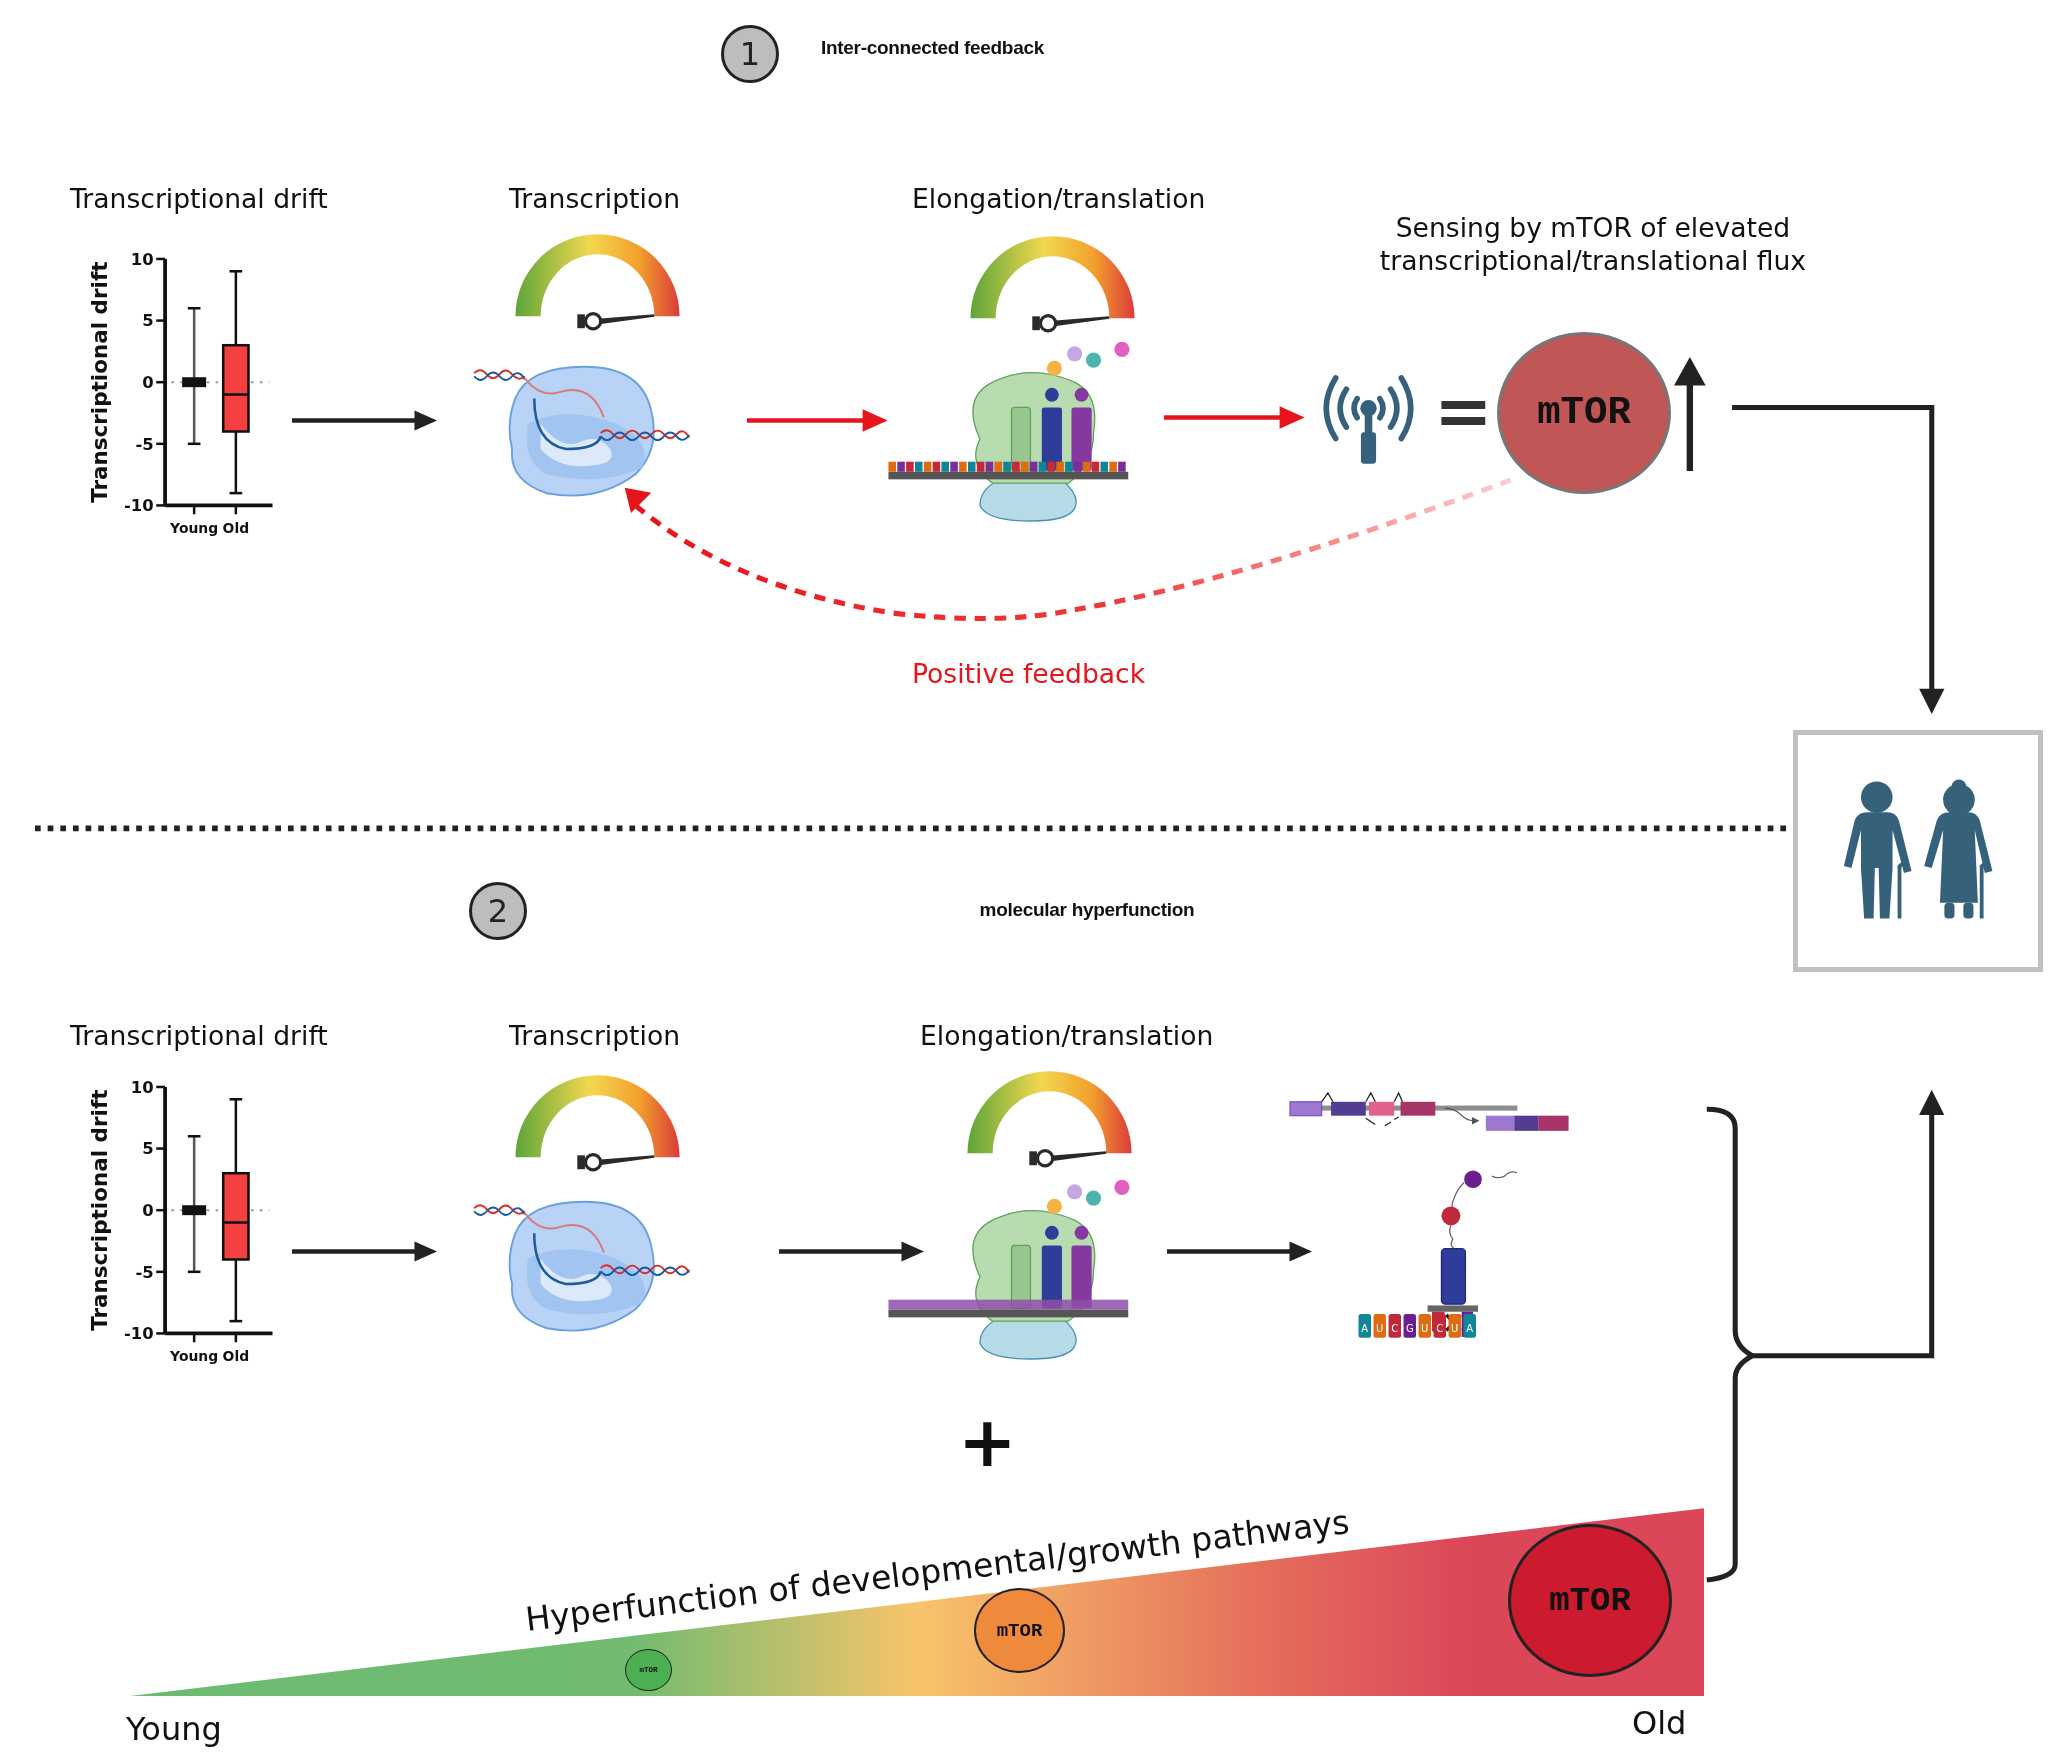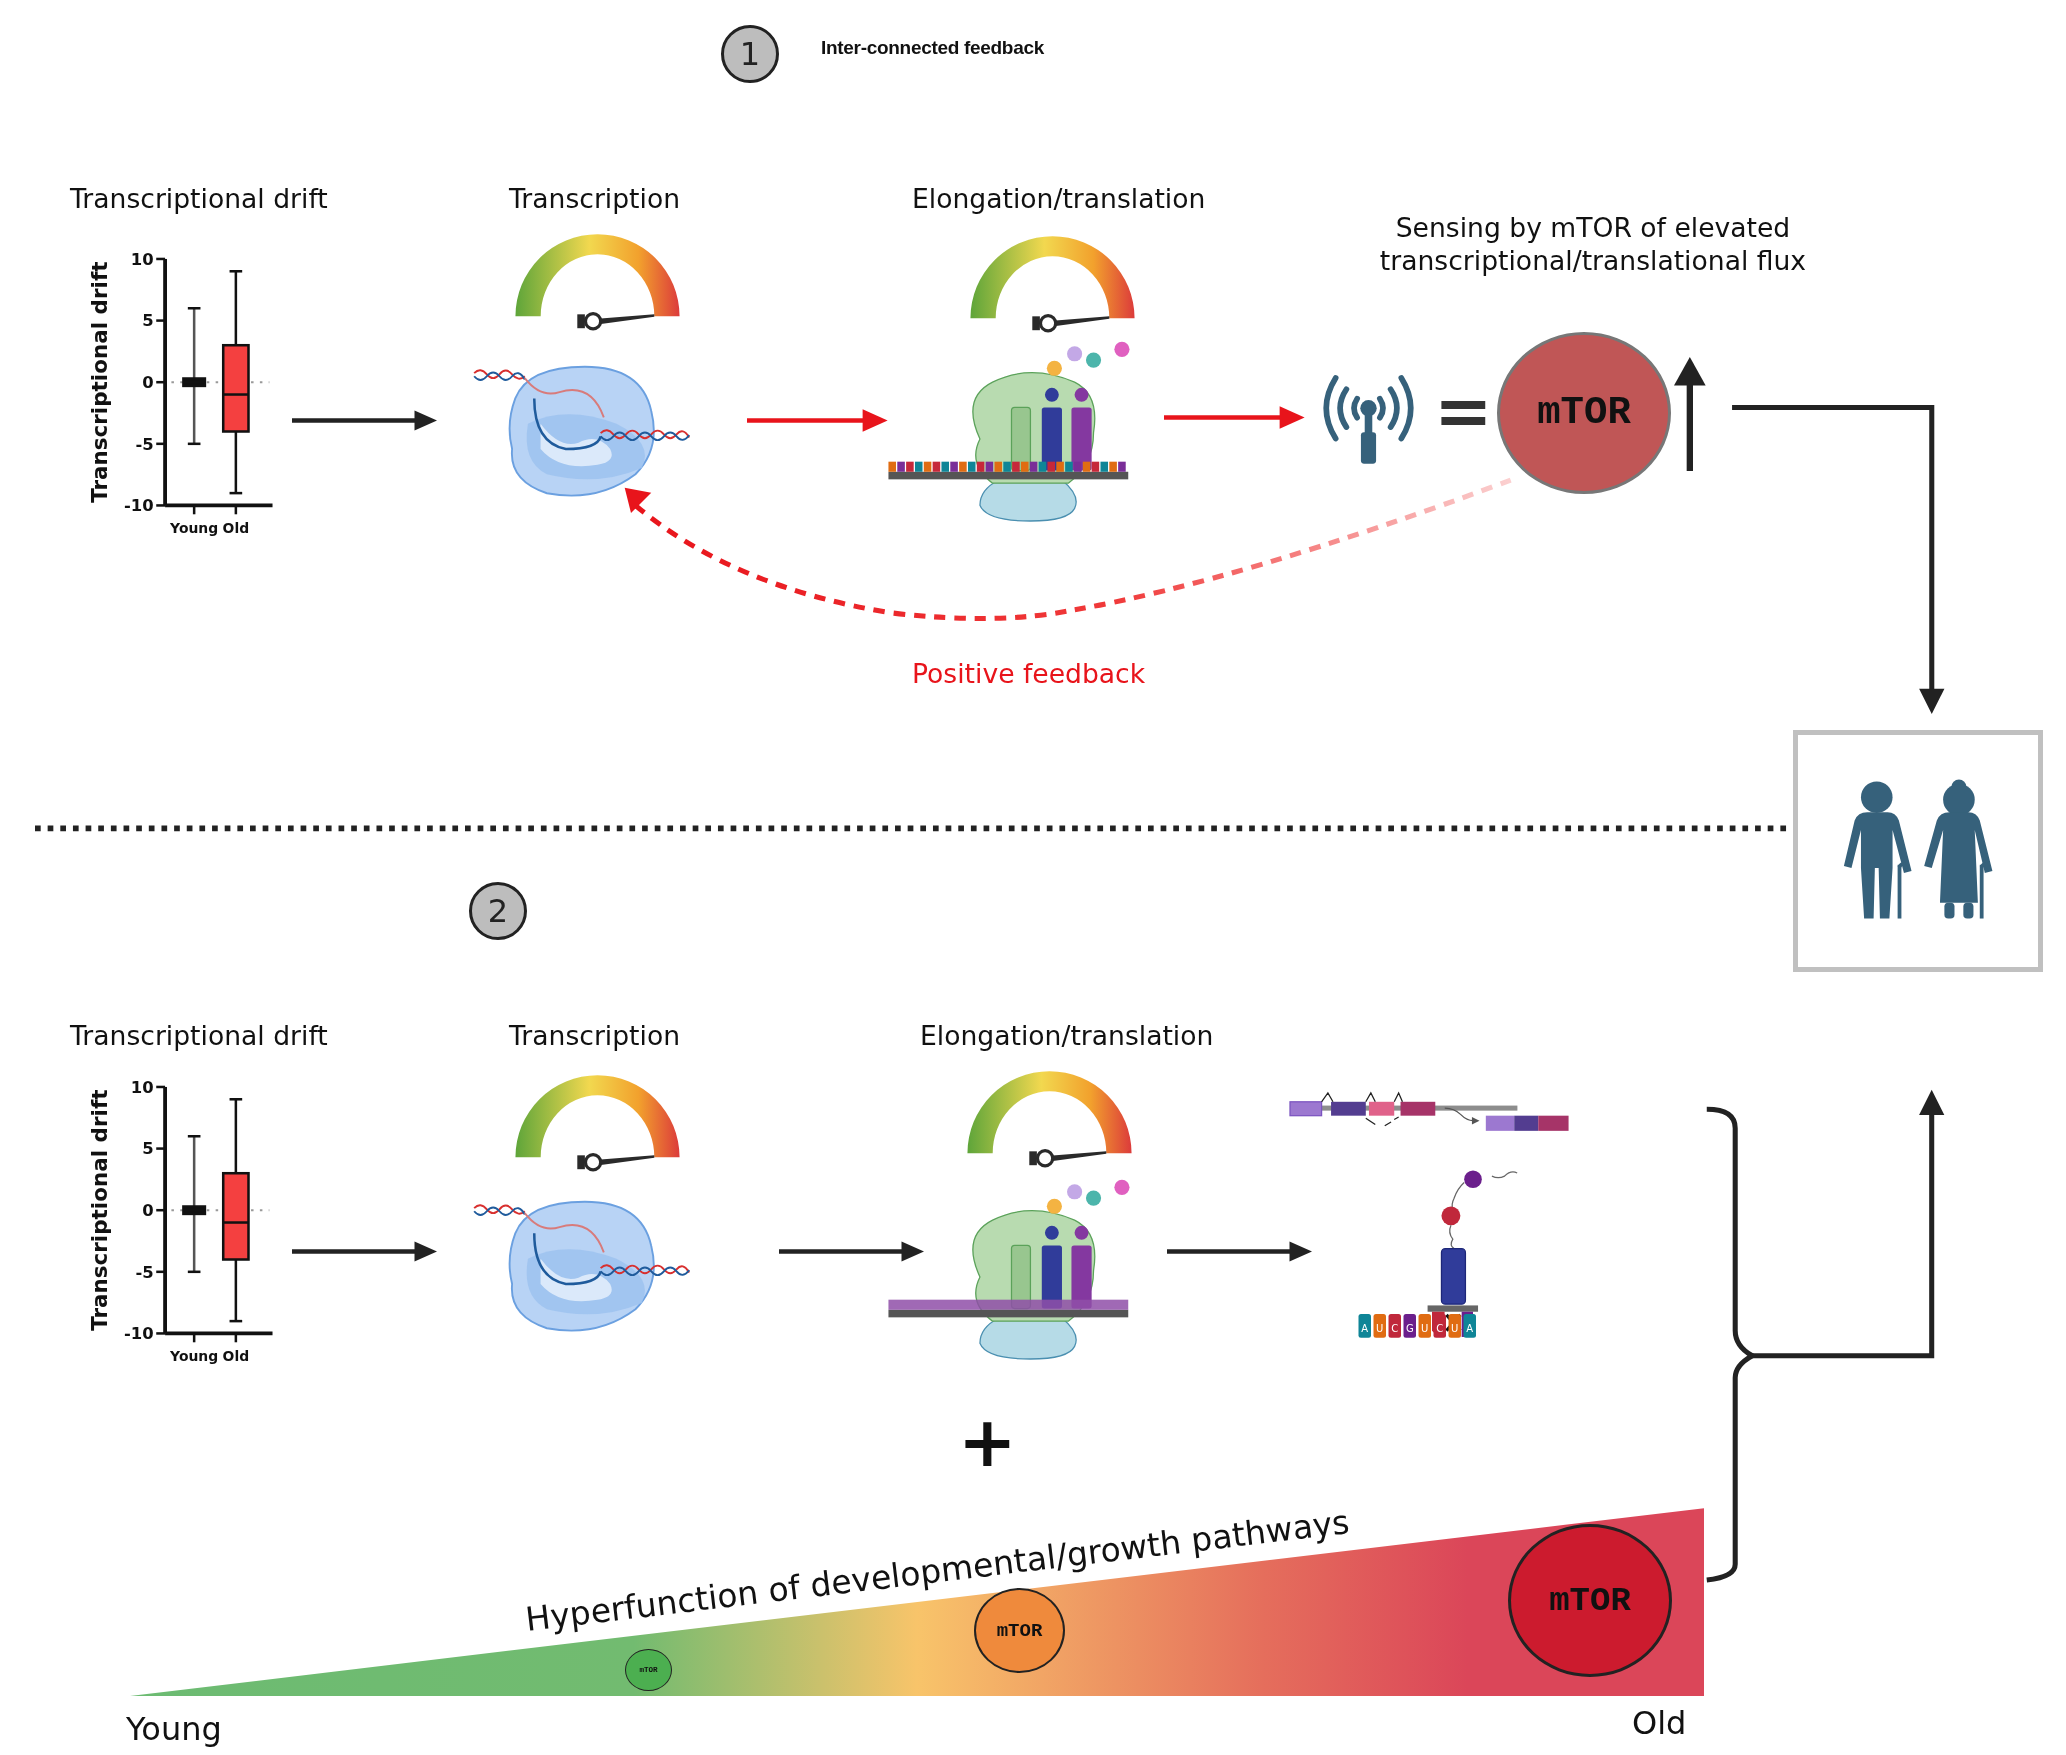--- a/index.html
+++ b/index.html
@@ -211,20 +211,21 @@
       <rect x="162" y="205" width="16" height="25" rx="6"></rect>
       <rect x="192" y="205" width="16" height="25" rx="6"></rect>
       <rect x="218" y="145" width="6" height="85"></rect>
       <path d="M218 148 Q222 138 230 142 L235 150 L230 152 L226 146 L223 150Z"></path>
     </g>
   </svg>
 </div>
 
 <div class="abs step-circle" style="left:469px;top:882px;">2</div>
 <div class="abs title-text" style="left:594px;top:891px;width:986px;text-align:center;line-height:37px;">
+  <div>molecular hyperfunction</div>
 </div>
 
 <div class="abs label" style="left:70px;top:1020px;">Transcriptional drift</div>
 <div class="abs label" style="left:509px;top:1020px;">Transcription</div>
 <div class="abs label" style="left:920px;top:1020px;">Elongation/translation</div>
 
 <svg id="chart1" style="left:70px;top:1068px;" width="266" height="316" viewBox="0 0 420 500">
     <text x="0" y="0" font-size="34" font-weight="700" font-family="DejaVu Sans, sans-serif" text-anchor="middle" transform="translate(58 225) rotate(-90)" fill="#111">Transcriptional drift</text>
     <line x1="150" y1="30" x2="150" y2="420" stroke="#111" stroke-width="6"></line>
     <line x1="150" y1="420" x2="320" y2="420" stroke="#111" stroke-width="6"></line>

